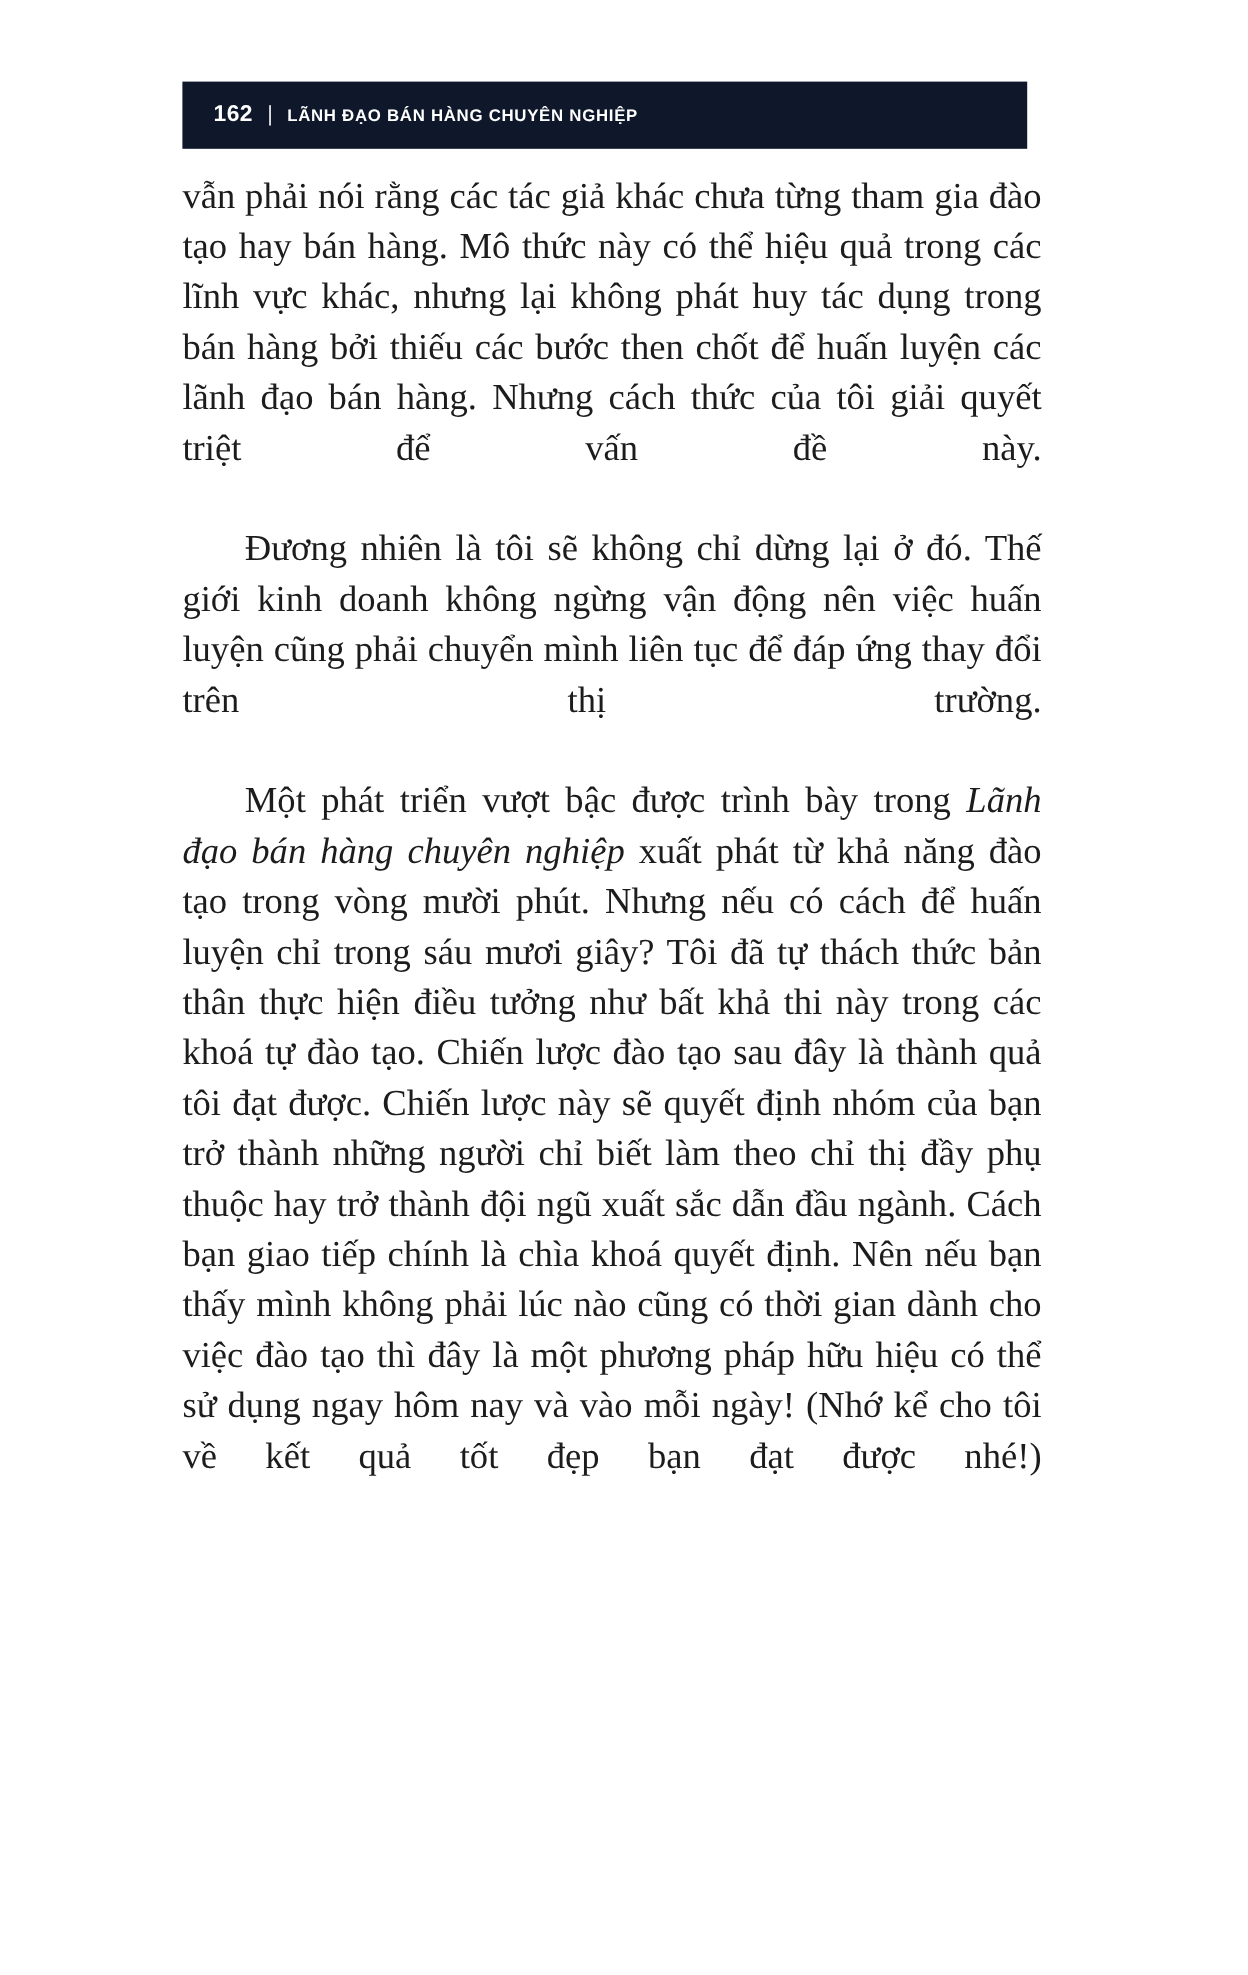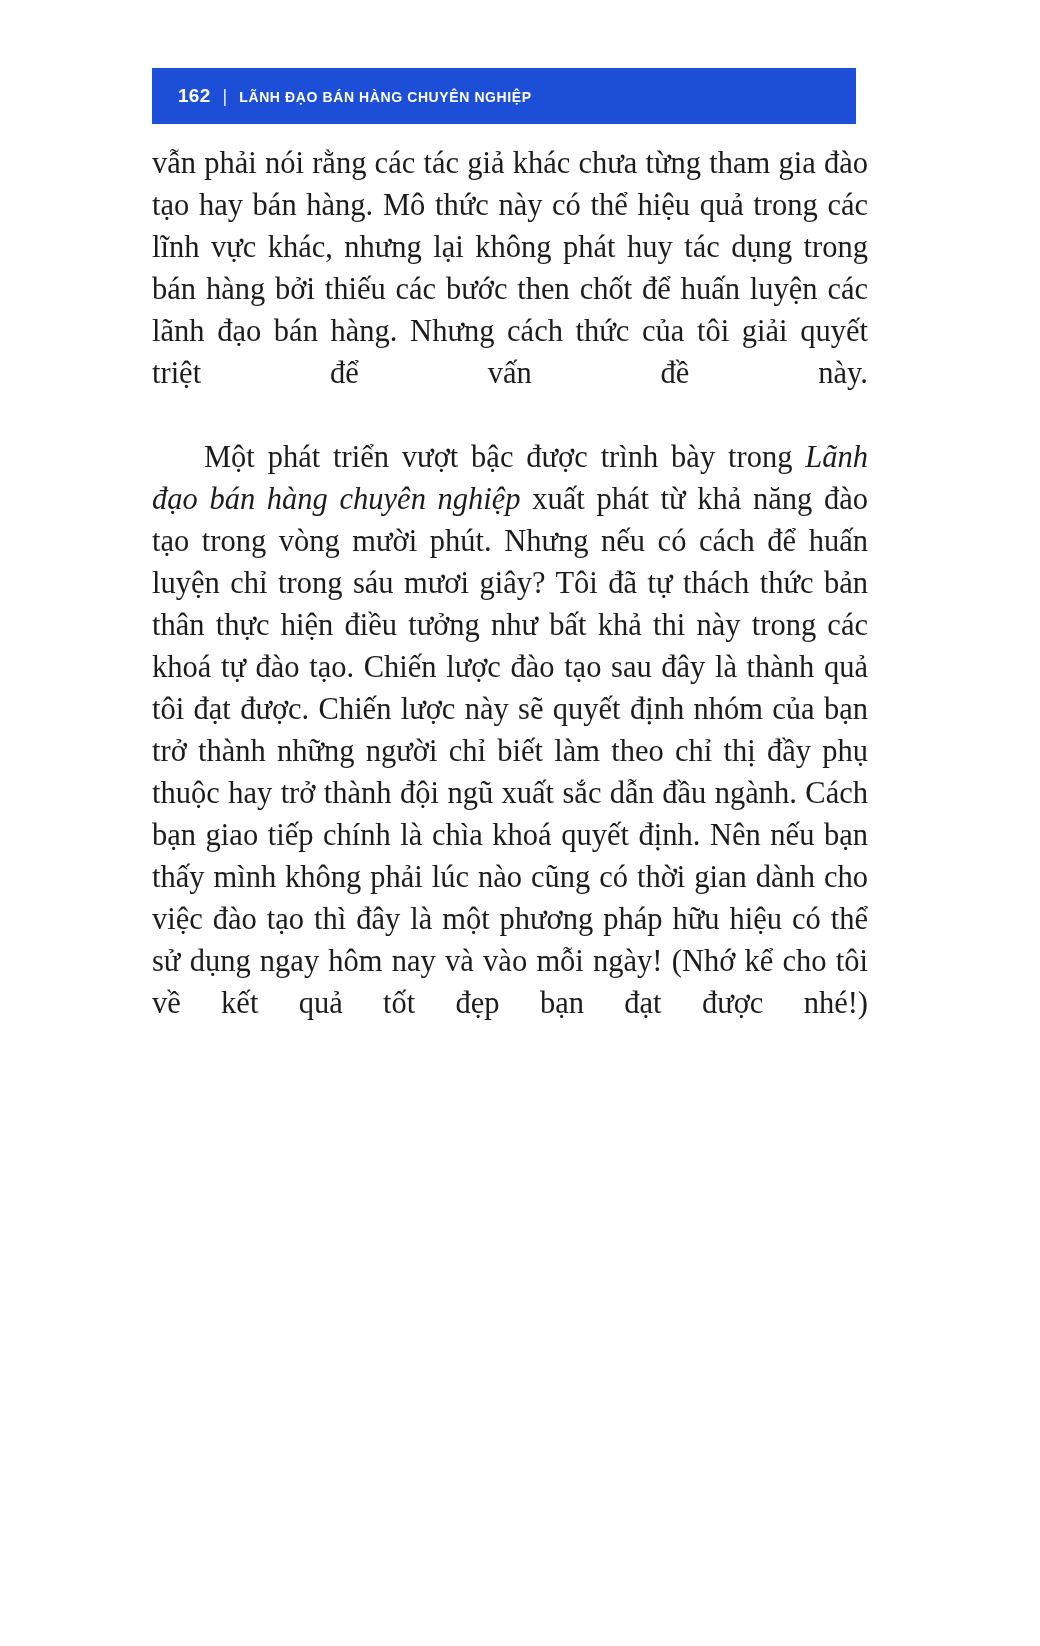--- a/index.html
+++ b/index.html
@@ -18,21 +18,21 @@
     overflow: hidden;
   }
 
   
   .header-band {
     position: absolute;
     left: 152px;
     top: 68px;
     width: 704px;
     height: 56px;
-    background: #1d4ed8;
+    background: #0f172a;
     display: flex;
     align-items: center;
   }
   .header-inner {
     display: flex;
     align-items: baseline;
     padding-left: 26px;
   }
   .folio {
     font-family: "Liberation Sans", sans-serif;
@@ -99,18 +99,19 @@
       <span class="folio">162</span>
       <span class="folio-sep">|</span>
       <span class="running-title">LÃNH ĐẠO BÁN HÀNG CHUYÊN NGHIỆP</span>
     </div>
   </div>
 
   <div class="text-column">
 
     <p class="body-par">vẫn phải nói rằng các tác giả khác chưa từng tham gia đào tạo hay bán hàng. Mô thức này có thể hiệu quả trong các lĩnh vực khác, nhưng lại không phát huy tác dụng trong bán hàng bởi thiếu các bước then chốt để huấn luyện các lãnh đạo bán hàng. Nhưng cách thức của tôi giải quyết triệt để vấn đề này.</p>
 
+    <p class="body-par indent">Đương nhiên là tôi sẽ không chỉ dừng lại ở đó. Thế giới kinh doanh không ngừng vận động nên việc huấn luyện cũng phải chuyển mình liên tục để đáp ứng thay đổi trên thị trường.</p>
 
     <p class="body-par indent"><span>Một phát triển vượt bậc được trình bày trong </span><span class="book-title">Lãnh đạo bán hàng chuyên nghiệp</span><span> xuất phát từ khả năng đào tạo trong vòng mười phút. Nhưng nếu có cách để huấn luyện chỉ trong sáu mươi giây? Tôi đã tự thách thức bản thân thực hiện điều tưởng như bất khả thi này trong các khoá tự đào tạo. Chiến lược đào tạo sau đây là thành quả tôi đạt được. Chiến lược này sẽ quyết định nhóm của bạn trở thành những người chỉ biết làm theo chỉ thị đầy phụ thuộc hay trở thành đội ngũ xuất sắc dẫn đầu ngành. Cách bạn giao tiếp chính là chìa khoá quyết định. Nên nếu bạn thấy mình không phải lúc nào cũng có thời gian dành cho việc đào tạo thì đây là một phương pháp hữu hiệu có thể sử dụng ngay hôm nay và vào mỗi ngày! (Nhớ kể cho tôi về kết quả tốt đẹp bạn đạt được nhé!)</span></p>
 
   </div>
 
 </div>
 
 </body></html>

